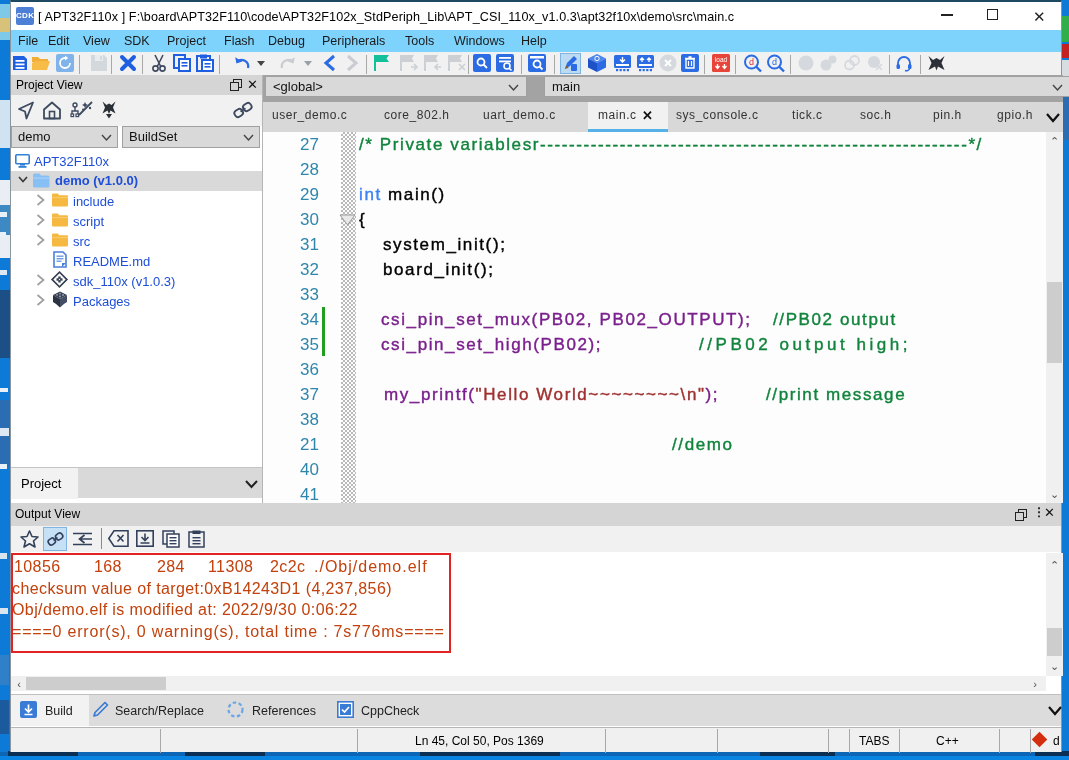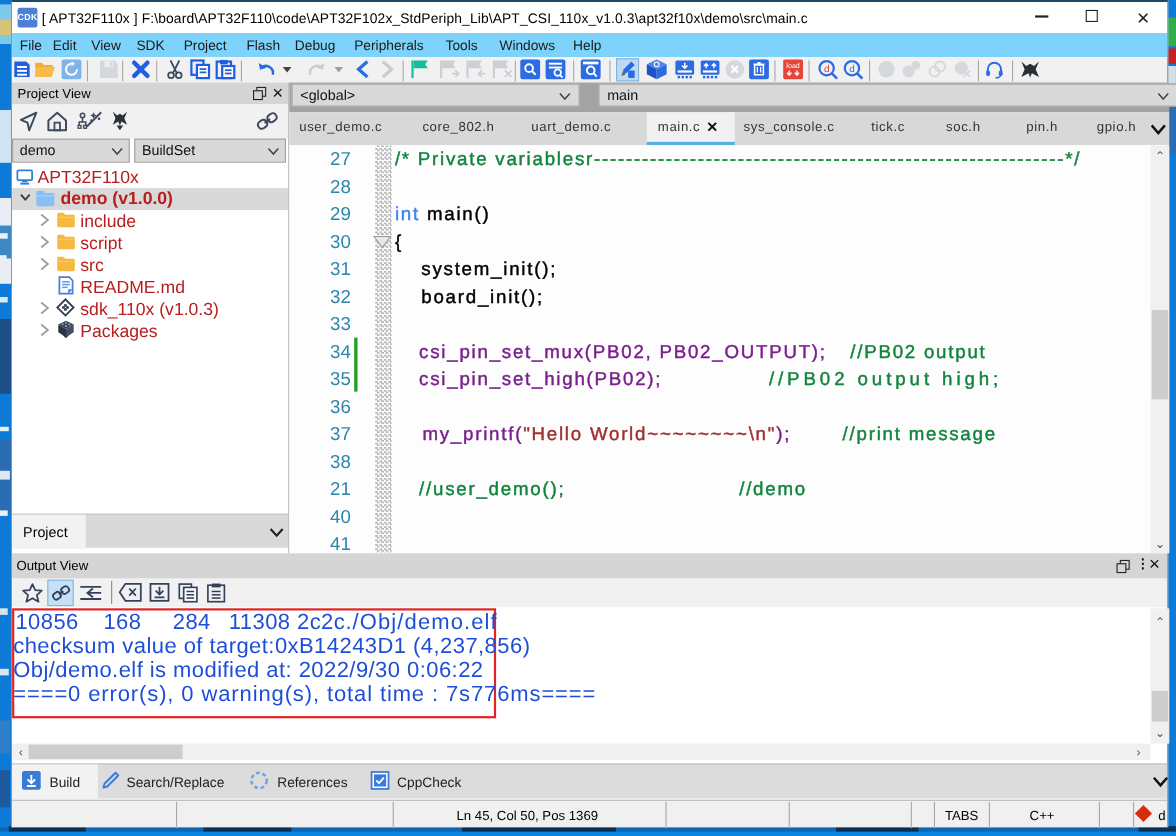--- a/index.html
+++ b/index.html
@@ -9,21 +9,21 @@
 
 #title{position:absolute;left:0;top:0;width:100%;height:28px;background:#fff}
 #menu{position:absolute;left:0;top:28px;width:100%;height:22px;background:#7dd3fc;font-size:12.5px;color:#1a1a1a}
 #tbar{position:absolute;left:0;top:50px;width:100%;height:25px;background:#f1f1f1;border-bottom:1px solid #e0e0e0}
 .vd{position:absolute;top:53px;width:1px;height:19px;background:#a8a8a8}
 
 #panel{position:absolute;left:0;top:73px;width:251px;height:423px;background:#fff}
 #phead{position:absolute;left:0;top:0;width:100%;height:20px;background:#d5d5d5;font-size:12px;color:#000}
 #ptools{position:absolute;left:0;top:20px;width:100%;height:31px;background:#f1f1f1}
 .combo{position:absolute;background:#d9d9d9;border:1px solid #a0a0a0;font-size:13px;color:#111;line-height:20px;white-space:nowrap;overflow:hidden}
-#tree{position:absolute;left:0;top:73px;width:100%;height:319px;background:#fff;font-size:16px;color:#b91c1c}
+#tree{position:absolute;left:0;top:73px;width:100%;height:319px;background:#fff;font-size:13px;color:#1d4ed8}
 .trow{position:absolute;left:0;width:100%;height:20px;line-height:20px;white-space:nowrap}
 #ptab{position:absolute;left:0;top:392px;width:100%;height:31px;background:#d9d9d9;border-top:1px solid #c4c4c4}
 
 #vline{position:absolute;left:251px;top:73px;width:1px;height:428px;background:#b5b5b5}
 #combos{position:absolute;left:252px;top:73px;width:800px;height:27px;background:#a3a3a3}
 #tabs{position:absolute;left:252px;top:100px;width:800px;height:30px;background:#d8d8d8;font-size:12px;color:#333}
 .tab{position:absolute;top:0;height:27px;line-height:27px;letter-spacing:.55px}
 #edit{position:absolute;left:252px;top:130px;width:800px;height:371px;background:#fdfdfd;overflow:hidden}
 .ln{position:absolute;width:56px;text-align:right;font-size:17px;color:#2e86ab;height:25px;line-height:25px;left:0}
 .cl{position:absolute;left:0;height:25px;line-height:25px;font-size:17px;letter-spacing:1.6px;white-space:pre;-webkit-text-stroke:0.4px}
@@ -32,21 +32,21 @@
 .kw{color:#3b82f6}.cm{color:#11843c}.pp{color:#7a1f8c}.st{color:#a03030}
 
 .sbv{position:absolute;background:#f0f0f0}
 .sbthumb{position:absolute;background:#cdcdcd}
 .arr{position:absolute;font-size:11px;color:#505050;text-align:center}
 
 #ohead{position:absolute;left:0;top:501px;width:100%;height:23px;background:#d5d5d5;font-size:12px;color:#000}
 #otools{position:absolute;left:0;top:524px;width:100%;height:26px;background:#f1f1f1}
 #oarea{position:absolute;left:0;top:550px;width:1035px;height:124px;background:#fff}
 #redbox{position:absolute;left:0px;top:1px;width:440px;height:100px;border:2px solid #e02424}
-.ol{position:absolute;font-size:20px;color:#1d4ed8;white-space:pre;height:21px;line-height:21px;letter-spacing:.4px}
+.ol{position:absolute;font-size:16px;color:#c2410c;white-space:pre;height:21px;line-height:21px;letter-spacing:.4px}
 #ohs{position:absolute;left:0;top:674px;width:1035px;height:15px;background:#f0f0f0}
 
 #btabs{position:absolute;left:0;top:692px;width:100%;height:32px;background:#dcdcdc;border-top:1px solid #c0c0c0;font-size:12.5px;color:#222}
 #status{position:absolute;left:0;top:725px;width:100%;height:25px;background:#f0f0f0;border-top:1px solid #b5b5b5;font-size:12px;color:#000}
 .sep{position:absolute;top:1px;width:1px;height:24px;background:#a8a8a8}
 .mi{position:absolute;top:0;height:22px;line-height:22px}
 svg{position:absolute;overflow:visible}
 </style></head>
 <body>
 
@@ -534,21 +534,20 @@
   <div class="cl" style="left:96px;top:50px"><span class="kw">int</span> main()</div>
   <div class="cl" style="left:96px;top:75px">{</div>
   <div class="cl" style="left:120px;top:100px">system_init();</div>
   <div class="cl" style="left:120px;top:125px">board_init();</div>
   <div class="cl pp" style="left:118px;top:175px">csi_pin_set_mux(PB02, PB02_OUTPUT);</div>
   <div class="cl cm" style="left:510px;top:175px">//PB02 output</div>
   <div class="cl pp" style="left:118px;top:200px">csi_pin_set_high(PB02);</div>
   <div class="cl cm" style="left:436px;top:200px;letter-spacing:3.55px">//PB02 output high;</div>
   <div class="cl pp" style="left:121px;top:250px">my_printf(<span class="st">"Hello World~~~~~~~~\n"</span>);</div>
   <div class="cl cm" style="left:503px;top:250px">//print message</div>
-  <div class="cl cm" style="left:118px;top:300px">//user_demo();</div>
   <div class="cl cm" style="left:409px;top:300px">//demo</div>
 
   <div class="sbv" style="left:783px;top:0;width:17px;height:371px"></div>
   <div class="arr" style="left:783px;top:3px;width:17px">⌃</div>
   <div class="sbthumb" style="left:784px;top:150px;width:15px;height:81px"></div>
   <div class="arr" style="left:783px;top:356px;width:17px">⌄</div>
 </div>
 
 <div id="ohead">
       <span style="position:absolute;left:4px;top:4px">Output View</span>

